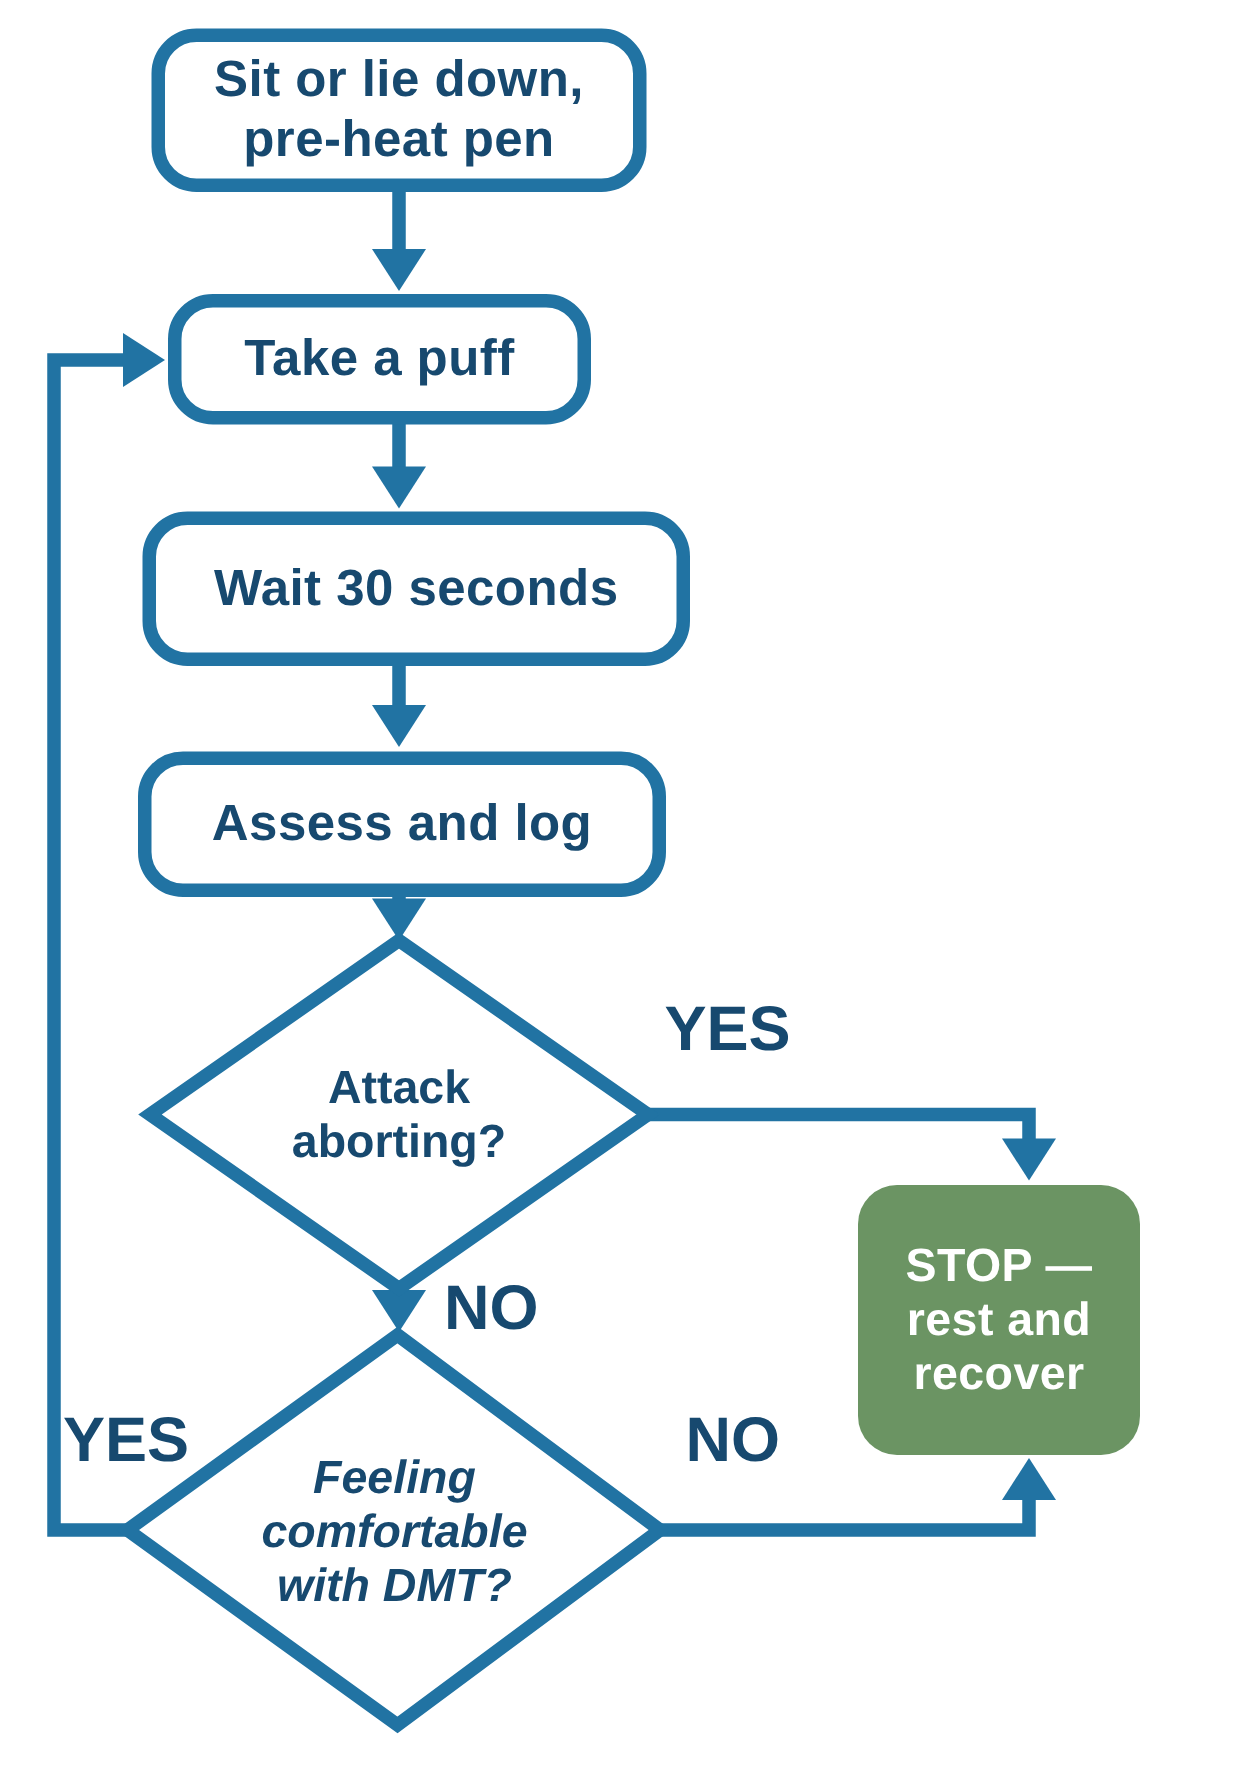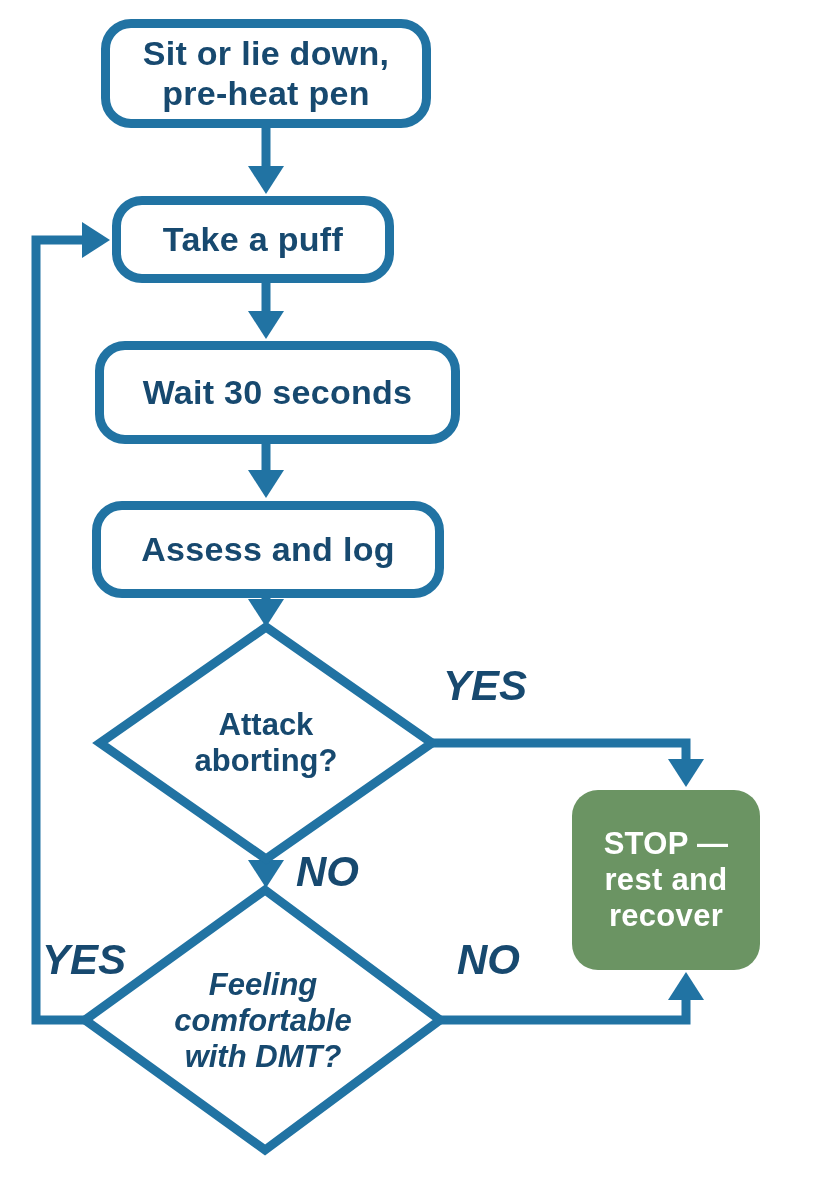--- a/index.html
+++ b/index.html
@@ -17,21 +17,21 @@
   .edge{stroke:var(--line-blue);stroke-width:9;fill:none;}
   .arrowhead{fill:var(--line-blue);stroke:none;}
   .diamond{fill:var(--background);stroke:var(--line-blue);stroke-width:9;}
   .node{position:absolute;display:flex;align-items:center;justify-content:center;
         text-align:center;font-weight:700;color:var(--text-navy);white-space:pre-line;}
   .process{border:9px solid var(--line-blue);border-radius:30px;background:var(--background);
            font-size:34px;line-height:1.15;letter-spacing:.3px;}
   .decision-text{font-size:31px;line-height:1.16;background:transparent;}
   .terminal{background:var(--stop-green);border-radius:26px;color:var(--stop-text);
             font-size:31px;line-height:1.17;letter-spacing:.3px;}
-  .edge-label{position:absolute;font-weight:700;color:var(--text-navy);font-size:42px;line-height:1;font-style:italic;}
+  .edge-label{position:absolute;font-weight:700;color:var(--text-navy);font-size:42px;line-height:1;}
   
   .n-start{left:101px;top:19px;width:330px;height:109px;text-align:center;}
   .n-puff{left:112px;top:196px;width:282px;height:87px;}
   .n-wait{left:83px;top:341px;width:365px;height:103px;margin-left:12px;}
   .n-assess{left:92px;top:501px;width:352px;height:97px;}
   .n-attack{left:116px;top:683px;width:300px;height:120px;}
   .n-comfort{left:113px;top:960px;width:300px;height:122px;font-style:italic;}
   .n-stop{left:572px;top:790px;width:188px;height:180px;}
   .l-attack-yes{left:443px;top:665px;}
   .l-attack-no{left:296px;top:851px;}

